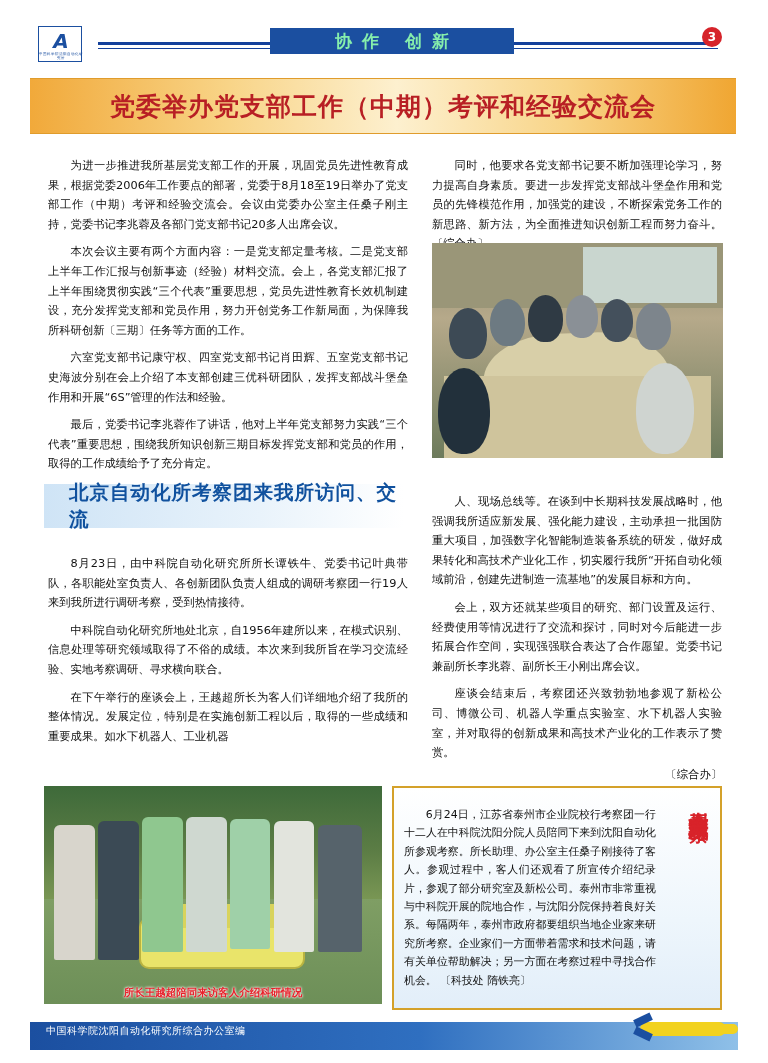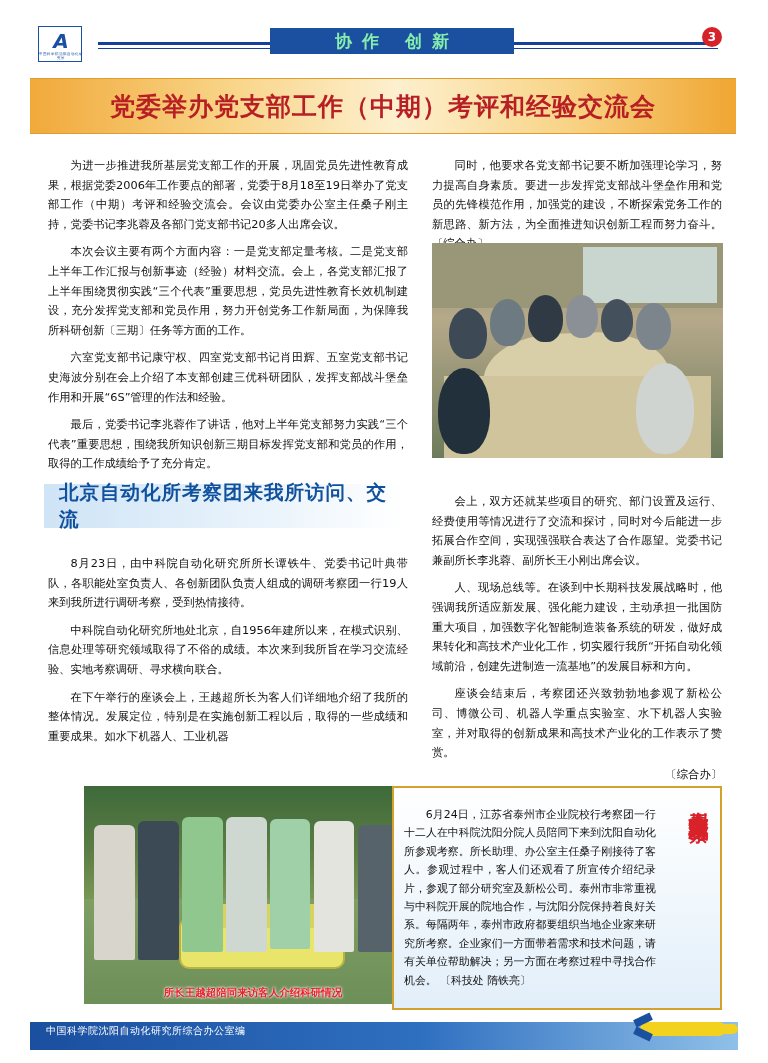--- a/index.html
+++ b/index.html
@@ -140,21 +140,21 @@
     width: 360px; height: 44px;
     background: linear-gradient(to right, #cfe4f6 0%, #e9f3fb 60%, #ffffff 100%);
     display: flex;
     align-items: center;
   }
   .a2-title .t {
     color: #10519e;
     font-size: 19.5px;
     font-weight: bold;
     font-family: Liberation Serif, serif;
-    padding-left: 15px;
+    padding-left: 25px;
     letter-spacing: 1px;
   }
   .a2-left {
     position: absolute;
     left: 48px; top: 546px;
     width: 360px;
   }
   .a2-right {
     position: absolute;
     left: 432px; top: 484px;
@@ -166,21 +166,20 @@
     color: #101010;
     margin-top: 4px;
   }
   
   .photo2 {
     position: absolute;
     left: 44px; top: 786px;
     width: 338px; height: 218px;
     overflow: hidden;
     background: #bef264;
-    margin-left: 40px;
   }
   .photo2 .caption {
     position: absolute;
     left: 0; bottom: 4px;
     width: 100%;
     text-align: center;
     color: #e8202a;
     font-size: 10.5px;
     font-weight: bold;
     text-shadow: 0 0 2px #fff, 0 0 3px #fff;
@@ -306,22 +305,22 @@
     <div class="t">北京自动化所考察团来我所访问、交流</div>
   </div>
 
   <div class="a2-left">
     <p class="body-p">8月23日，由中科院自动化研究所所长谭铁牛、党委书记叶典带队，各职能处室负责人、各创新团队负责人组成的调研考察团一行19人来到我所进行调研考察，受到热情接待。</p>
     <p class="body-p">中科院自动化研究所地处北京，自1956年建所以来，在模式识别、信息处理等研究领域取得了不俗的成绩。本次来到我所旨在学习交流经验、实地考察调研、寻求横向联合。</p>
     <p class="body-p">在下午举行的座谈会上，王越超所长为客人们详细地介绍了我所的整体情况。发展定位，特别是在实施创新工程以后，取得的一些成绩和重要成果。如水下机器人、工业机器</p>
   </div>
 
   <div class="a2-right">
+    <p class="body-p">人、现场总线等。在谈到中长期科技发展战略时，他强调我所适应新发展、强化能力建设，主动承担一批国防重大项目，加强数字化智能制造装备系统的研发，做好成果转化和高技术产业化工作，切实履行我所“开拓自动化领域前沿，创建先进制造一流基地”的发展目标和方向。</p>
     <p class="body-p">会上，双方还就某些项目的研究、部门设置及运行、经费使用等情况进行了交流和探讨，同时对今后能进一步拓展合作空间，实现强强联合表达了合作愿望。党委书记兼副所长李兆蓉、副所长王小刚出席会议。</p>
-    <p class="body-p">人、现场总线等。在谈到中长期科技发展战略时，他强调我所适应新发展、强化能力建设，主动承担一批国防重大项目，加强数字化智能制造装备系统的研发，做好成果转化和高技术产业化工作，切实履行我所“开拓自动化领域前沿，创建先进制造一流基地”的发展目标和方向。</p>
     <p class="body-p">座谈会结束后，考察团还兴致勃勃地参观了新松公司、博微公司、机器人学重点实验室、水下机器人实验室，并对取得的创新成果和高技术产业化的工作表示了赞赏。</p>
     <div class="sign">〔综合办〕</div>
   </div>
 
   <div class="photo2">
     <div class="pool">
       <div class="pool-water"></div>
       <div class="pool-rov"></div>
       <div class="p-person" style="left:3%;top:18%;width:12%;height:62%;background:#d8d5cc;"></div>
       <div class="p-person" style="left:16%;top:16%;width:12%;height:64%;background:#3b4a55;"></div>

